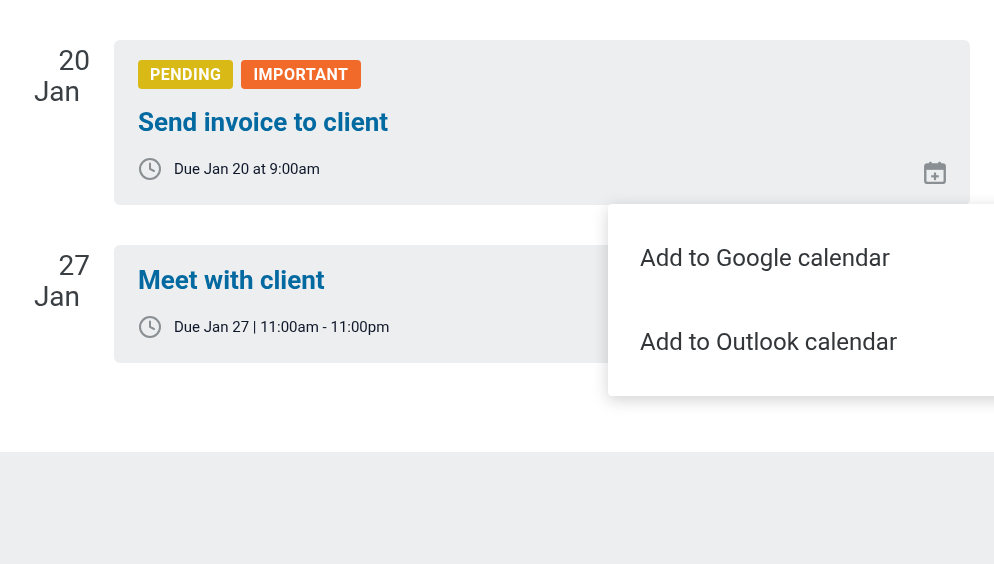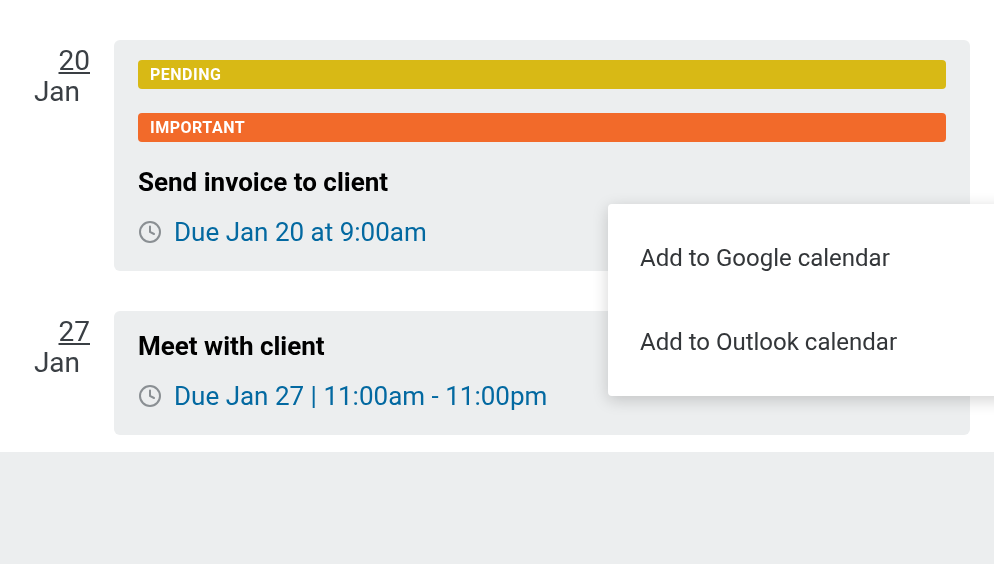--- a/index.html
+++ b/index.html
@@ -34,66 +34,64 @@
       width: 90px;
       text-align: right;
       padding-right: 24px;
       padding-top: 6px;
     }
     .date-day {
       font-size: 28px;
       color: #3a3f44;
       font-weight: 400;
       line-height: 1.1;
-      text-decoration: underline;
     }
     .date-month {
       font-size: 28px;
       color: #3a3f44;
       font-weight: 400;
       line-height: 1.1;
       text-align: center;
     }
     .event-card {
       flex: 1;
       background: #eceeef;
       border-radius: 6px;
       padding: 20px 24px 24px 24px;
       position: relative;
     }
     .badges {
       display: flex;
-      gap: 24px;
-      margin-bottom: 25px;
-      flex-direction: column;
+      gap: 8px;
+      margin-bottom: 18px;
     }
     .badge {
       padding: 5px 12px;
       border-radius: 4px;
       font-size: 16px;
       font-weight: 700;
       color: #ffffff;
       letter-spacing: 0.5px;
     }
     .badge-pending { background: #d8b915; }
     .badge-important { background: #f26a2a; }
     .event-title {
       font-size: 26px;
       font-weight: 700;
-      color: #000000;
+      color: #0369a1;
       margin-bottom: 20px;
     }
     .due-row {
       display: flex;
       align-items: center;
       gap: 12px;
     }
     .due-text {
-      font-size: 26px;
-      color: #0369a1;
+      font-size: 15px;
+      color: #0f172a;
     }
     .clock-icon {
       width: 24px;
       height: 24px;
       flex-shrink: 0;
     }
     .calendar-add-icon {
       position: absolute;
       right: 22px;
       bottom: 20px;

